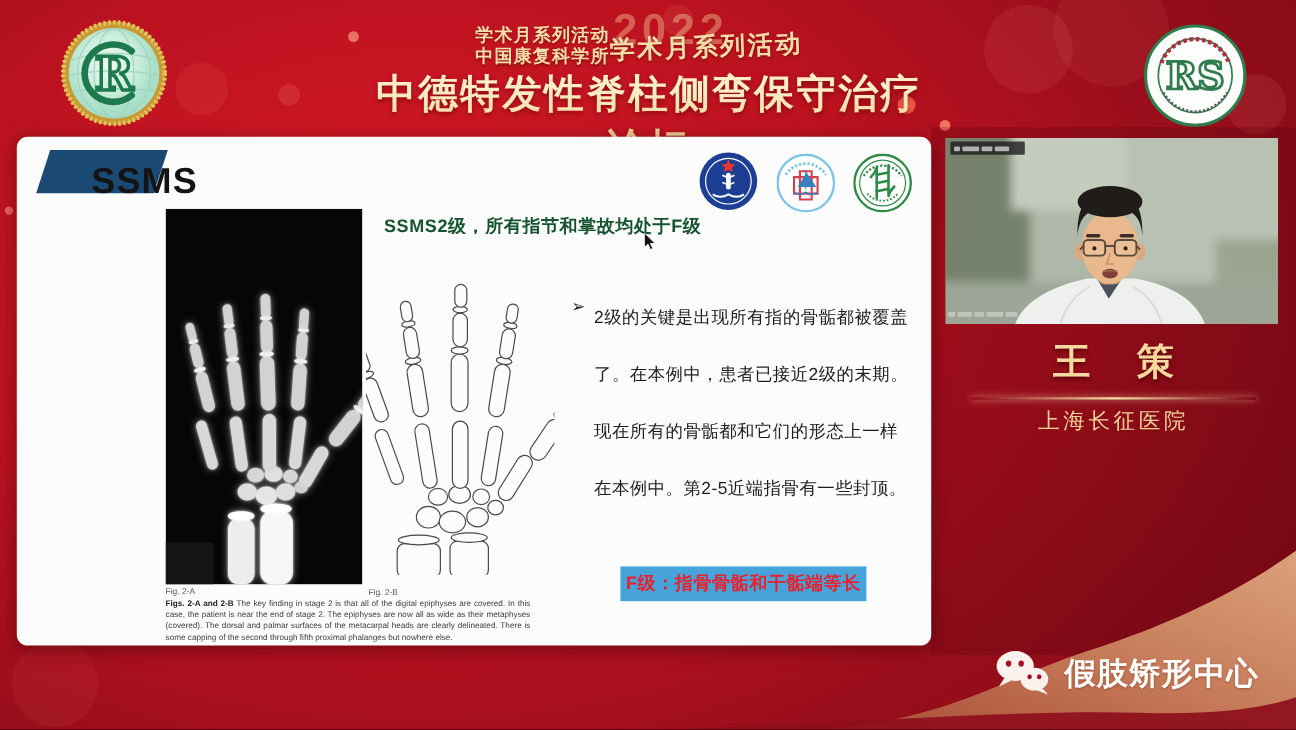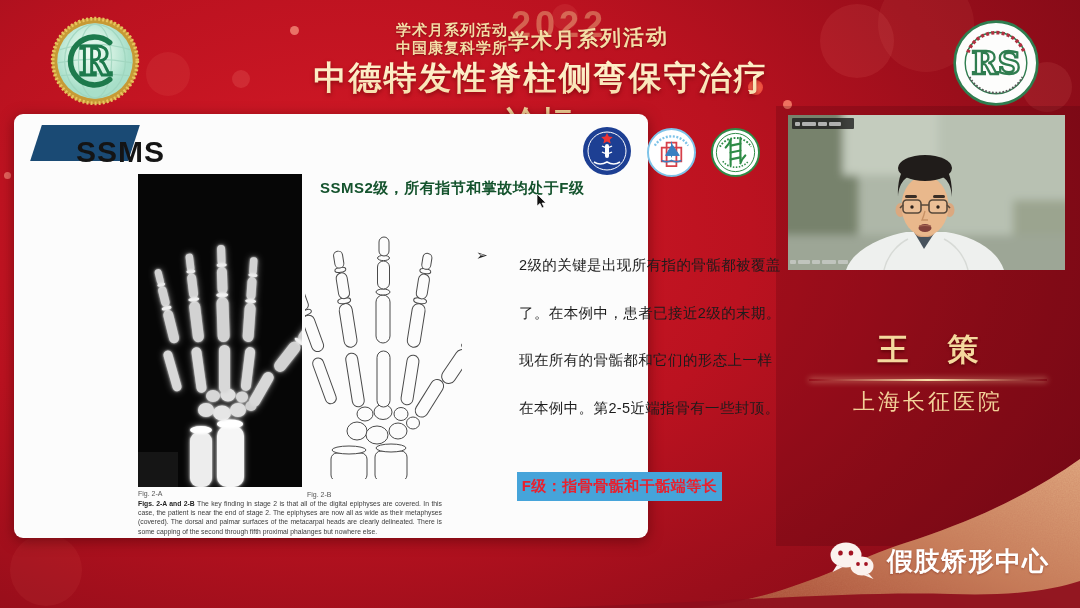--- a/index.html
+++ b/index.html
@@ -15,57 +15,57 @@
   .year-ghost{position:absolute;left:487px;top:4px;font-size:36px;font-weight:bold;
     color:rgba(243,206,146,.42);letter-spacing:4px;margin-left:24px;}
   .series{position:absolute;left:508px;top:25px;font-size:21px;font-weight:bold;color:#f4dda6;
     letter-spacing:2px;transform:rotate(-2deg);text-shadow:0 1px 2px rgba(80,0,0,.55);}
   .forum-title{position:absolute;left:300px;top:56px;width:482px;text-align:center;
     font-size:33px;font-weight:bold;letter-spacing:2px;
     background:linear-gradient(#fdeec7 20%,#ecc887 75%,#e0b469);
     -webkit-background-clip:text;background-clip:text;color:transparent;
     filter:drop-shadow(0 2px 2px rgba(90,0,0,.55));}
   
-  .slide{position:absolute;left:14px;top:114px;width:634px;height:424px;background:#fcfcfc;
+  .slide{position:absolute;left:14px;top:114px;width:762px;height:424px;background:#fcfcfc;
     border-radius:9px;box-shadow:0 3px 14px rgba(60,0,5,.5);}
   .navy-flag{position:absolute;left:22px;top:11px;width:98px;height:36px;background:#1a4a74;
     transform:skewX(-18deg);}
   .ssms-title{position:absolute;left:62px;top:21px;font-size:30px;font-weight:bold;color:#141414;
     letter-spacing:1px;}
   .red-heading{position:absolute;left:306px;top:65px;font-size:15px;font-weight:bold;color:#14532d;
     white-space:nowrap;letter-spacing:.5px;}
   .bullet-marker{position:absolute;left:462px;top:133px;font-size:14px;color:#222;}
   .bullet-lines{position:absolute;left:481px;top:128px;font-size:14.5px;color:#1c1c1c;
-    line-height:47.5px;white-space:nowrap;letter-spacing:.4px;font-weight:500;margin-left:24px;}
+    line-height:47.5px;white-space:nowrap;letter-spacing:.4px;font-weight:500;}
   .callout{position:absolute;left:503px;top:358px;width:205px;height:29px;background:#46a4da;
     color:#e8212f;font-size:15px;font-weight:bold;display:flex;align-items:center;
     justify-content:center;white-space:nowrap;letter-spacing:.5px;text-align:right;}
   .fig-label{position:absolute;font-size:7px;color:#555;}
   .caption{position:absolute;left:124px;top:385px;width:304px;font-size:6.8px;line-height:9.2px;
     color:#3c3c3c;text-align:justify;}
   .caption b{color:#222;}
   .slide-logo{position:absolute;}
   
   .right-shade{position:absolute;left:776px;top:106px;width:304px;height:440px;
     background:rgba(60,0,10,.20);}
   .video{position:absolute;left:788px;top:115px;width:277px;height:155px;overflow:hidden;
     background:#aeb7a8;}
   .vbadge{position:absolute;left:4px;top:3px;width:56px;height:11px;background:rgba(25,25,25,.78);
     border-radius:1px;display:flex;align-items:center;padding:0 3px;gap:2px;}
   .vbadge i{display:block;height:4px;background:rgba(220,220,220,.75);border-radius:1px;}
   .vmark{position:absolute;left:2px;top:143px;width:82px;height:8px;display:flex;gap:2px;
     align-items:center;opacity:.55;}
   .vmark i{display:block;height:4px;background:#ddd;border-radius:1px;}
-  .speaker-block{position:absolute;left:798px;top:281px;width:260px;text-align:center;margin-top:48px;}
+  .speaker-block{position:absolute;left:798px;top:281px;width:260px;text-align:center;}
   .speaker-name{font-family:"DejaVu Serif",serif;font-size:31px;font-weight:bold;color:#f5d99e;
     letter-spacing:14px;padding-left:14px;text-shadow:0 2px 3px rgba(70,0,0,.6);}
   .gold-divider{margin:8px auto 6px auto;width:238px;height:2px;
     background:linear-gradient(90deg,rgba(245,217,158,0) 0%,#f7dfa8 50%,rgba(245,217,158,0) 100%);
     box-shadow:0 0 6px rgba(255,230,180,.8);}
-  .speaker-hospital{font-size:22px;color:#f2d198;letter-spacing:3px;}
+  .speaker-hospital{font-size:18px;color:#f2d198;letter-spacing:3px;}
   
   .wave{position:absolute;left:0;top:433px;}
   .wechat{position:absolute;left:828px;top:541px;display:flex;align-items:center;gap:9px;}
   .wechat-label{font-size:26px;font-weight:bold;color:#ffffff;letter-spacing:1px;
     text-shadow:0 1px 2px rgba(90,10,0,.35);text-align:center;}
 </style>
 </head>
 <body>
 
 <div class="stage">

